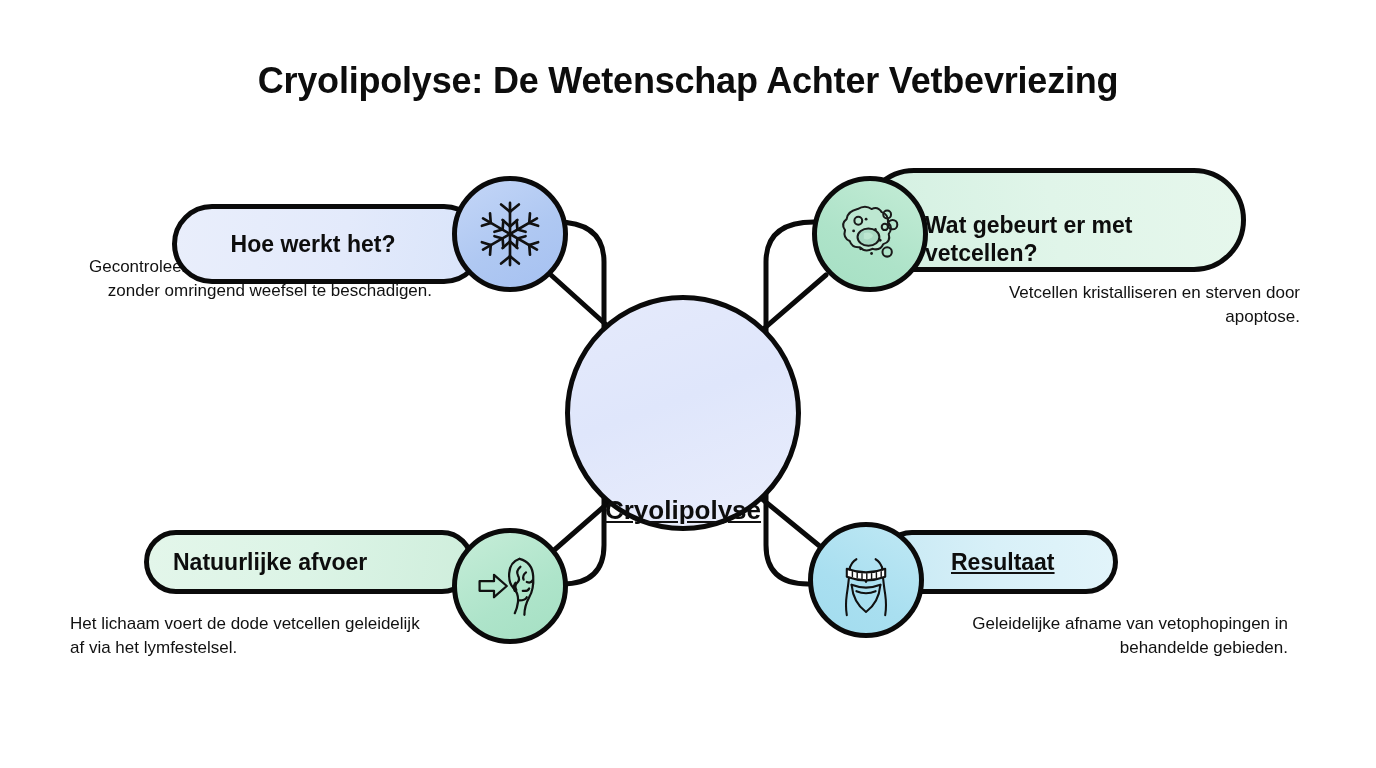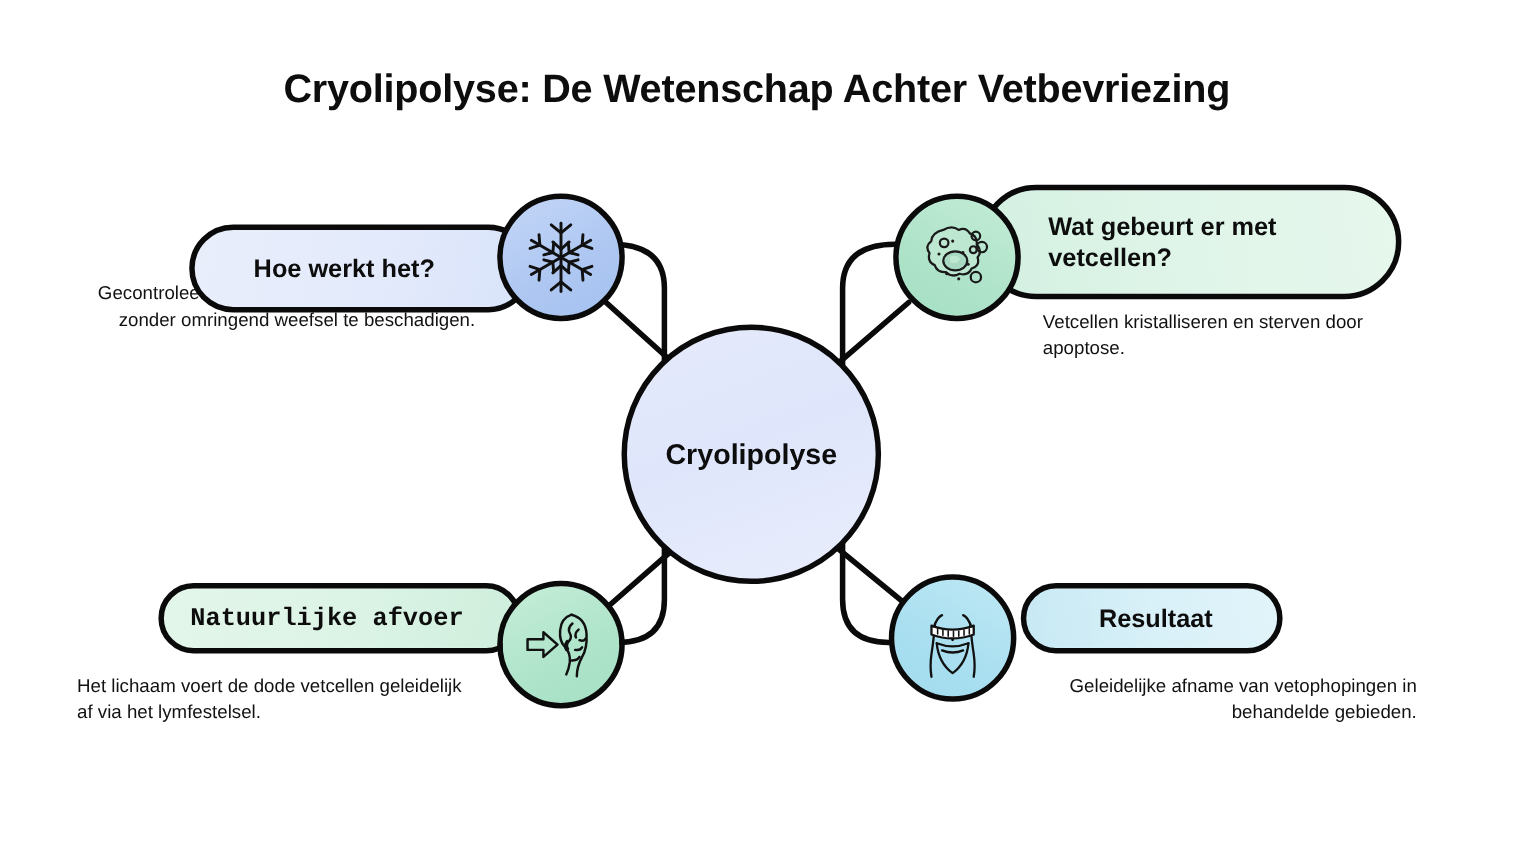--- a/index.html
+++ b/index.html
@@ -58,22 +58,23 @@
     position: absolute;
     left: 565px;
     top: 295px;
     width: 236px;
     height: 236px;
     border-radius: 50%;
     background: linear-gradient(160deg, #e5eafb 0%, #dfe6fb 45%, #e9edfc 100%);
     border: 5px solid #0a0a0a;
     box-sizing: border-box;
     display: flex;
-    align-items: center;
+    align-items: flex-end;
     justify-content: center;
+    text-decoration: underline;
   }
   .center-label {
     font-size: 26px;
     font-weight: bold;
     color: #0d0d0d;
     text-align: center;
   }
 
   
   .branch { position: absolute; }
@@ -130,52 +131,53 @@
   #b1-icon {
     left: 452px; top: 176px;
     background: linear-gradient(150deg, #c4d6f7 0%, #afc8f2 55%, #a6c1f1 100%);
   }
   #b1-desc {
     left: 40px; top: 255px; width: 392px; text-align: right;
   }
 
   
   #b2-pill {
-    left: 890px; top: 168px; width: 384px; height: 104px;
+    left: 862px; top: 168px; width: 384px; height: 104px;
     background: linear-gradient(260deg, #e6f7ec 0%, #e0f5e9 50%, #d3f0e1 100%);
     padding-left: 58px;
+    align-items: flex-end;
   }
   #b2-icon {
     left: 812px; top: 176px;
     background: linear-gradient(210deg, #c4ecd6 0%, #aee3c9 60%, #a6e0c4 100%);
   }
   #b2-desc {
-    left: 948px; top: 281px; width: 352px; text-align: left;
+    left: 948px; top: 281px; width: 352px; text-align: right;
   }
 
   
   #b3-pill {
     left: 144px; top: 530px; width: 330px; height: 64px;
     background: linear-gradient(100deg, #e3f6ea 0%, #dcf4e6 50%, #cfeedc 100%);
     padding-left: 24px;
-    font-family: Liberation Mono, monospace;
   }
   #b3-icon {
     left: 452px; top: 528px;
     background: linear-gradient(150deg, #c6edd8 0%, #aee4ca 60%, #a5e0c3 100%);
   }
   #b3-desc {
     left: 70px; top: 612px; width: 362px; 
   }
 
   
   #b4-pill {
-    left: 928px; top: 530px; width: 238px; height: 64px;
+    left: 880px; top: 530px; width: 238px; height: 64px;
     background: linear-gradient(260deg, #e2f4fa 0%, #d8f0f8 50%, #c7e9f4 100%);
     padding-left: 66px;
+    text-decoration: underline;
   }
   #b4-icon {
     left: 808px; top: 522px;
     background: linear-gradient(210deg, #bfe8f4 0%, #a9dff0 60%, #a2dcee 100%);
   }
   #b4-desc {
     left: 948px; top: 612px; width: 340px; text-align: right;
   }
 </style>
 </head>

